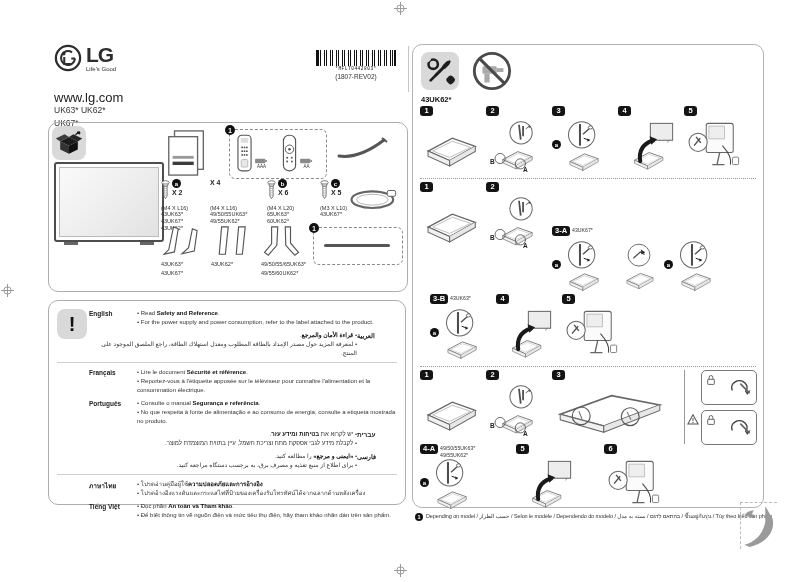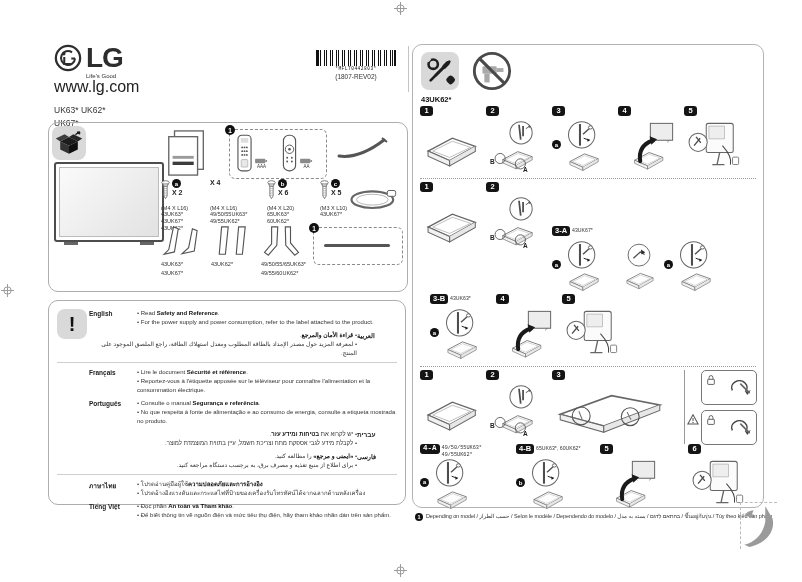--- a/index.html
+++ b/index.html
@@ -6,23 +6,23 @@
   #canvas{position:relative;width:802px;height:582px;background:#ffffff;
     font-family:"Liberation Sans",sans-serif;color:#222;overflow:hidden;}
   svg{display:block}
   .abs{position:absolute}
 
   
   .regmark{position:absolute;width:13px;height:13px;opacity:.75}
 
   
   #logo{left:54px;top:44px;display:flex;align-items:flex-start;gap:4px}
-  #logo .lgtext{font-weight:bold;font-size:28px;letter-spacing:-1px;color:#2d2d2d;line-height:1}
+  #logo .lgtext{font-weight:bold;font-size:21px;letter-spacing:-1px;color:#2d2d2d;line-height:1}
   #logo .tagline{font-size:6px;color:#2d2d2d;margin-top:1px}
-  #website{left:54px;top:78px;font-size:16px;color:#222}
+  #website{left:54px;top:90px;font-size:13px;color:#222}
   #models{left:54px;top:104px;font-size:8.5px;line-height:1.55;color:#333}
   #barcode{left:316px;top:50px;width:80px;text-align:center}
   #barcode .bars{height:16px;background:repeating-linear-gradient(90deg,#111 0px,#111 1.5px,#fff 1.5px,#fff 2.2px,#111 2.2px,#111 2.8px,#fff 2.8px,#fff 4.6px,#111 4.6px,#111 5.2px,#fff 5.2px,#fff 6px);border-left:2px solid #111;border-right:2px solid #111}
   #barcode .code{font-family:"Liberation Mono",monospace;font-size:4.5px;letter-spacing:.5px;color:#111}
   #barcode .rev{font-size:6.5px;color:#333;margin-top:2px}
   #foldline{left:408px;top:46px;width:1px;height:46px;background:#c4c4c4}
 
   
   #acc-box{left:48px;top:122px;width:358px;height:168px;border:1px solid #adadad;border-radius:10px}
   .graybtn{background:#d9d9d9;border-radius:8px;display:flex;align-items:center;justify-content:center}
@@ -735,50 +735,34 @@
                     <use href="#s-lockglyph" width="12" height="15"></use>
                   </svg>
                   <svg width="26" height="23" style="position: absolute; right: 3px; top: 4px;">
                     <use href="#s-turn" width="26" height="23"></use>
                   </svg>
                 </div>
               </div>
             </div>
           </div>
           <div class="step-row">
-            <div class="step" style="width: 96px; font-family: Liberation Mono, monospace;">
+            <div class="step" style="width: 96px;">
               <div class="step-top">
                 <div class="badge">4-A</div>
                 <div class="step-sub">
                   <div>49/50/55UK63*</div>
                   <div>49/55UK62*</div>
                 </div>
               </div>
               <div class="art-strip">
                 <div class="art-wrap">
                   <svg width="62" height="54" class="art screwzoom">
                     <use href="#s-screwzoom" width="62" height="54"></use>
                   </svg>
                   <div class="art-marker">a</div>
-                </div>
-              </div>
-            </div>
-            <div class="step" style="width: 84px;">
-              <div class="step-top">
-                <div class="badge">4-B</div>
-                <div class="step-sub">
-                  <div>65UK63*, 60UK62*</div>
-                </div>
-              </div>
-              <div class="art-strip">
-                <div class="art-wrap">
-                  <svg width="62" height="54" class="art screwzoom">
-                    <use href="#s-screwzoom" width="62" height="54"></use>
-                  </svg>
-                  <div class="art-marker">b</div>
                 </div>
               </div>
             </div>
             <div class="step" style="width: 88px;">
               <div class="step-top">
                 <div class="badge">5</div>
               </div>
               <div class="art-strip">
                 <div class="art-wrap">
                   <svg width="62" height="54" class="art raise">

